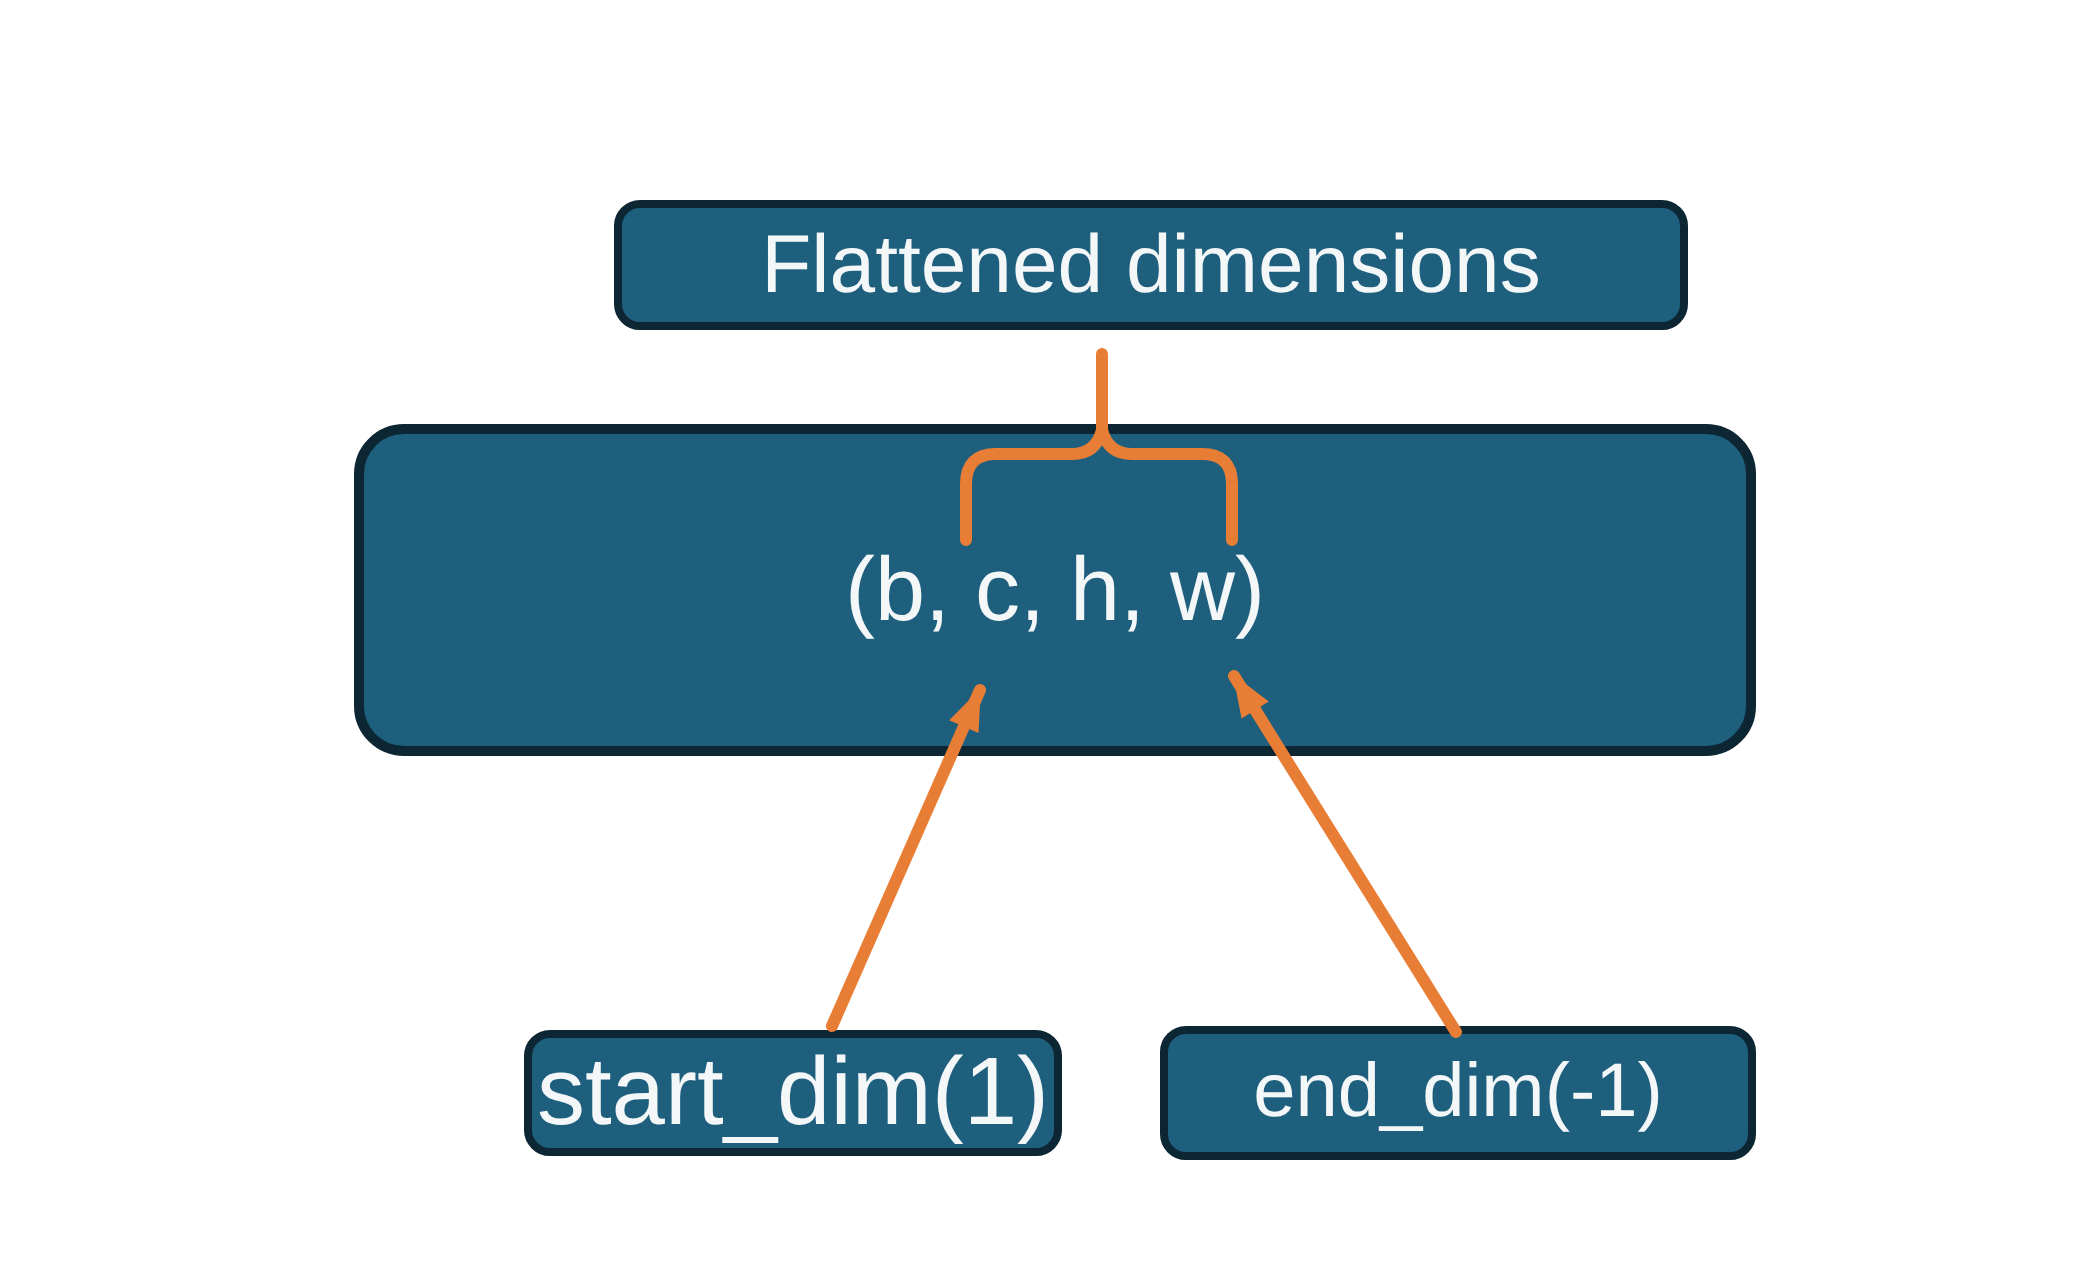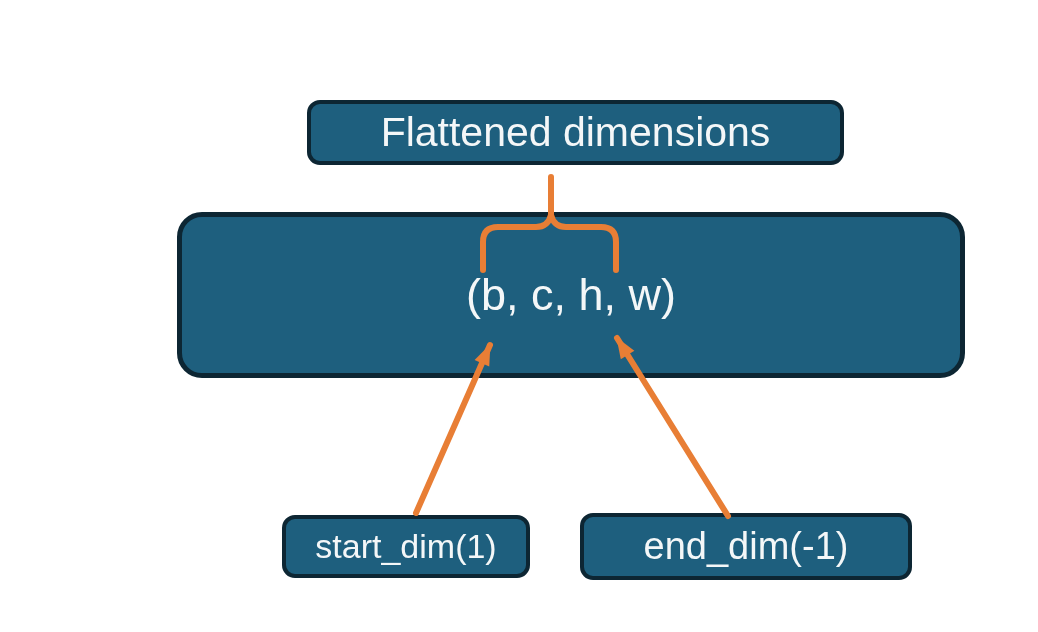--- a/index.html
+++ b/index.html
@@ -31,34 +31,34 @@
   }
   .node-title {
     left: 294px; top: 100px;
     width: 537px; height: 65px;
     border-radius: 13px;
     font-size: 41px;
     margin-left: 13px;
   }
   .node-tensor {
     left: 177px; top: 212px;
-    width: 788px; height: 166px;
+    width: 701px; height: 166px;
     border-width: 5px;
     border-radius: 25px;
     font-size: 45px;
   }
   .node-start {
-    left: 282px; top: 515px;
-    width: 248px; height: 63px;
+    left: 262px; top: 515px;
+    width: 269px; height: 63px;
     border-radius: 13px;
-    font-size: 34px;
+    font-size: 48px;
   }
   .node-end {
     left: 580px; top: 513px;
-    width: 332px; height: 67px;
+    width: 298px; height: 67px;
     border-radius: 13px;
     font-size: 38px;
   }
   svg.overlay {
     position: absolute;
     left: 0; top: 0;
     width: 1038px; height: 632px;
     pointer-events: none;
   }
   svg.overlay .stroke {

